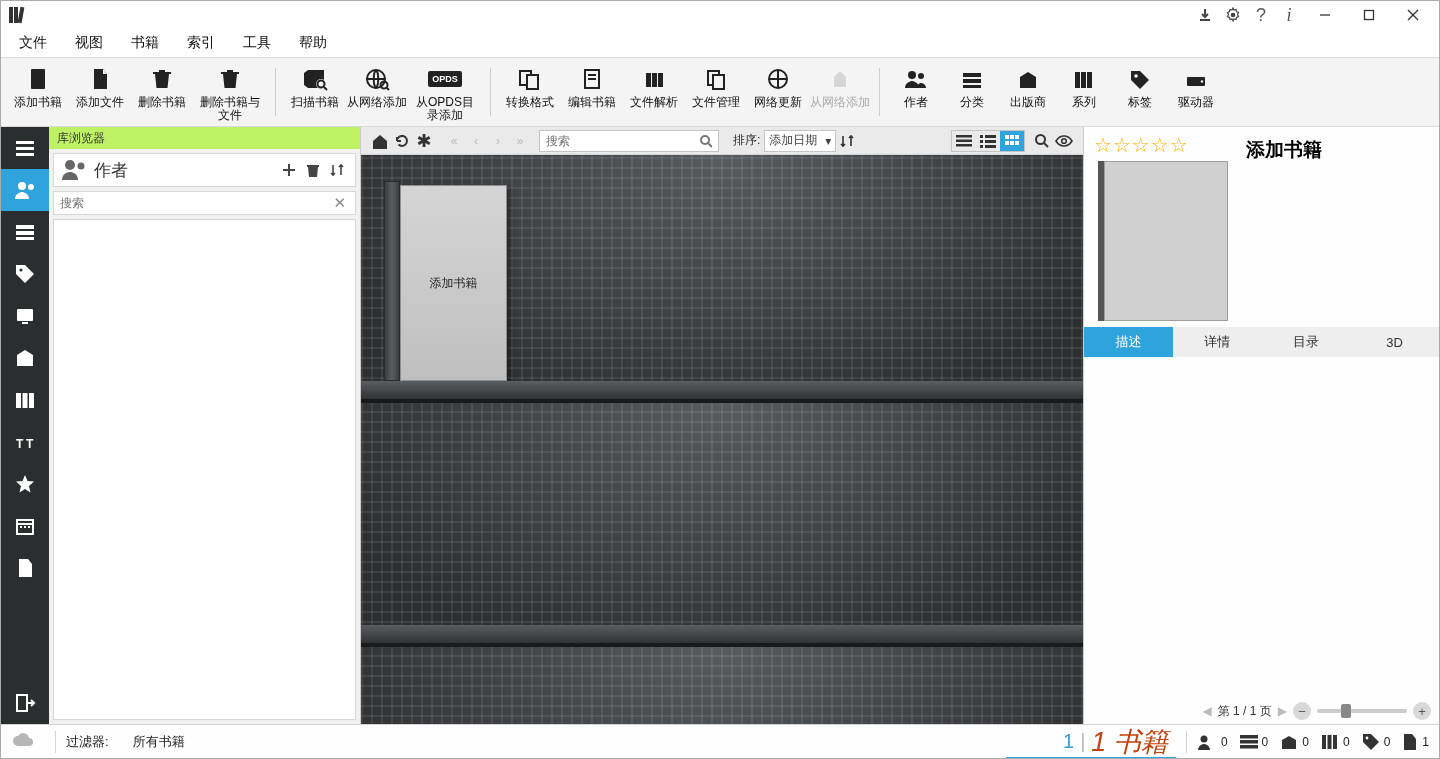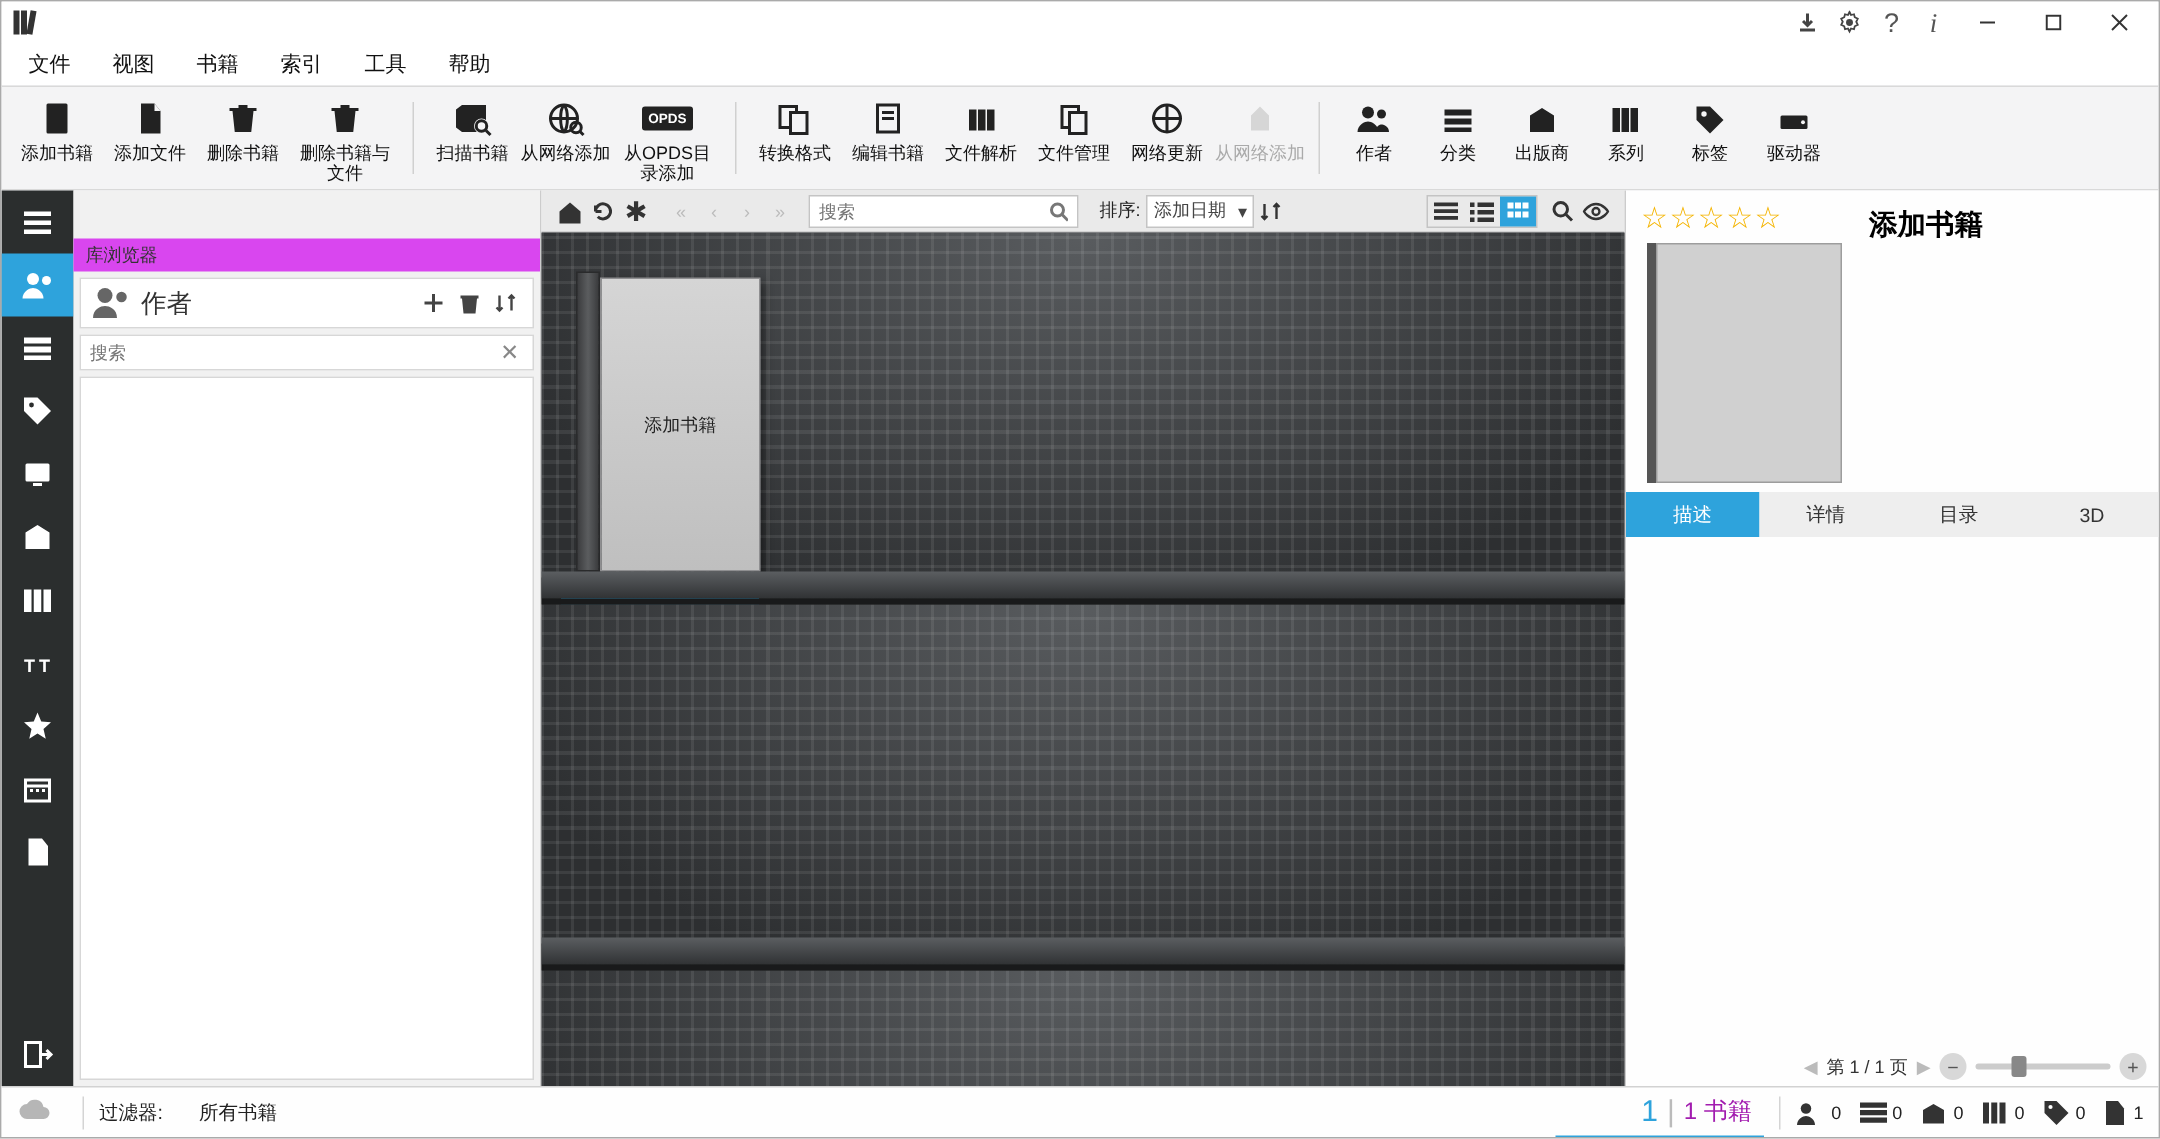--- a/index.html
+++ b/index.html
@@ -29,21 +29,21 @@
 .tool-btn.disabled { color:#aaa; }
 .tool-btn.disabled svg { opacity:.4; }
 
 
 .body { flex:1; display:flex; min-height:0; background:#eee; }
 .col-iconbar { width:48px; background:#2b2e2e; display:flex; flex-direction:column; }
 .iconbar-btn { height:42px; display:flex; align-items:center; justify-content:center; color:#fff; }
 .iconbar-btn.active { background:#2ea3dc; }
 
 .col-browser { width:312px; background:#f1f1f1; border-right:1px solid #ccc; display:flex; flex-direction:column; }
-.browser-hdr { background:#d946ef; height:22px; display:flex; align-items:center; padding:0 8px; font-size:12px; color:#333;margin-top:32px; }
+.browser-hdr { background:#bef264; height:22px; display:flex; align-items:center; padding:0 8px; font-size:12px; color:#333; }
 .browser-sub { height:34px; background:#fff; display:flex; align-items:center; padding:0 6px; margin:4px 4px 0 4px; border:1px solid #d7d7d7; }
 .browser-sub .people-ico { margin-right:6px; color:#555; }
 .browser-sub .ttl { font-size:17px; color:#333; flex:1; }
 .browser-sub .mini { width:24px; height:32px; display:flex; align-items:center; justify-content:center; color:#555; }
 .browser-search { margin:4px 4px 0 4px; height:24px; background:#fff; border:1px solid #d7d7d7; display:flex; align-items:center; padding:0 6px; color:#888; }
 .browser-search input { border:0; outline:0; width:100%; font-size:12px; }
 .browser-search .x { color:#888; font-size:15px; padding:0 3px; }
 .browser-list { flex:1; margin:4px; background:#fff; border:1px solid #d7d7d7; }
 
 .col-main { flex:1; display:flex; flex-direction:column; min-width:0; background:#eaeaea; }
@@ -89,21 +89,21 @@
 
 
 .statusbar { height:34px; border-top:1px solid #d2d2d2; background:#fefefe; display:flex; align-items:center; padding:12px 10px; }
 .statusbar .cloud { color:#aaa; margin-right:10px; }
 .statusbar .sep { width:1px; height:22px; background:#d4d4d4; margin:0 10px; }
 .filter-lbl { font-size:13px; color:#222; }
 .statusbar .spacer { flex:1; }
 .counter-box { height:30px; display:flex; align-items:center; font-size:16px; padding:0 8px; }
 .counter-box .cur { color:#2ea3dc; text-align:right; width:60px; font-size:20px; }
 .counter-box .bar { color:#bbb; margin:0 6px; font-size:20px; }
-.counter-box .tot { color:#a21caf; font-size:16px; }
+.counter-box .tot { color:#c2410c; font-size:27px;font-style:italic; }
 .underline { position:relative; }
 .underline::after { content:""; position:absolute; left:0; right:0; bottom:-3px; height:3px; background:#2ea3dc; }
 .stat-item { display:flex; align-items:center; gap:4px; color:#222; font-size:14px; }
 .stat-item svg { color:#333; }
 </style>
 </head>
 <body>
 
 <div class="titlebar">
   <span class="app-logo">

